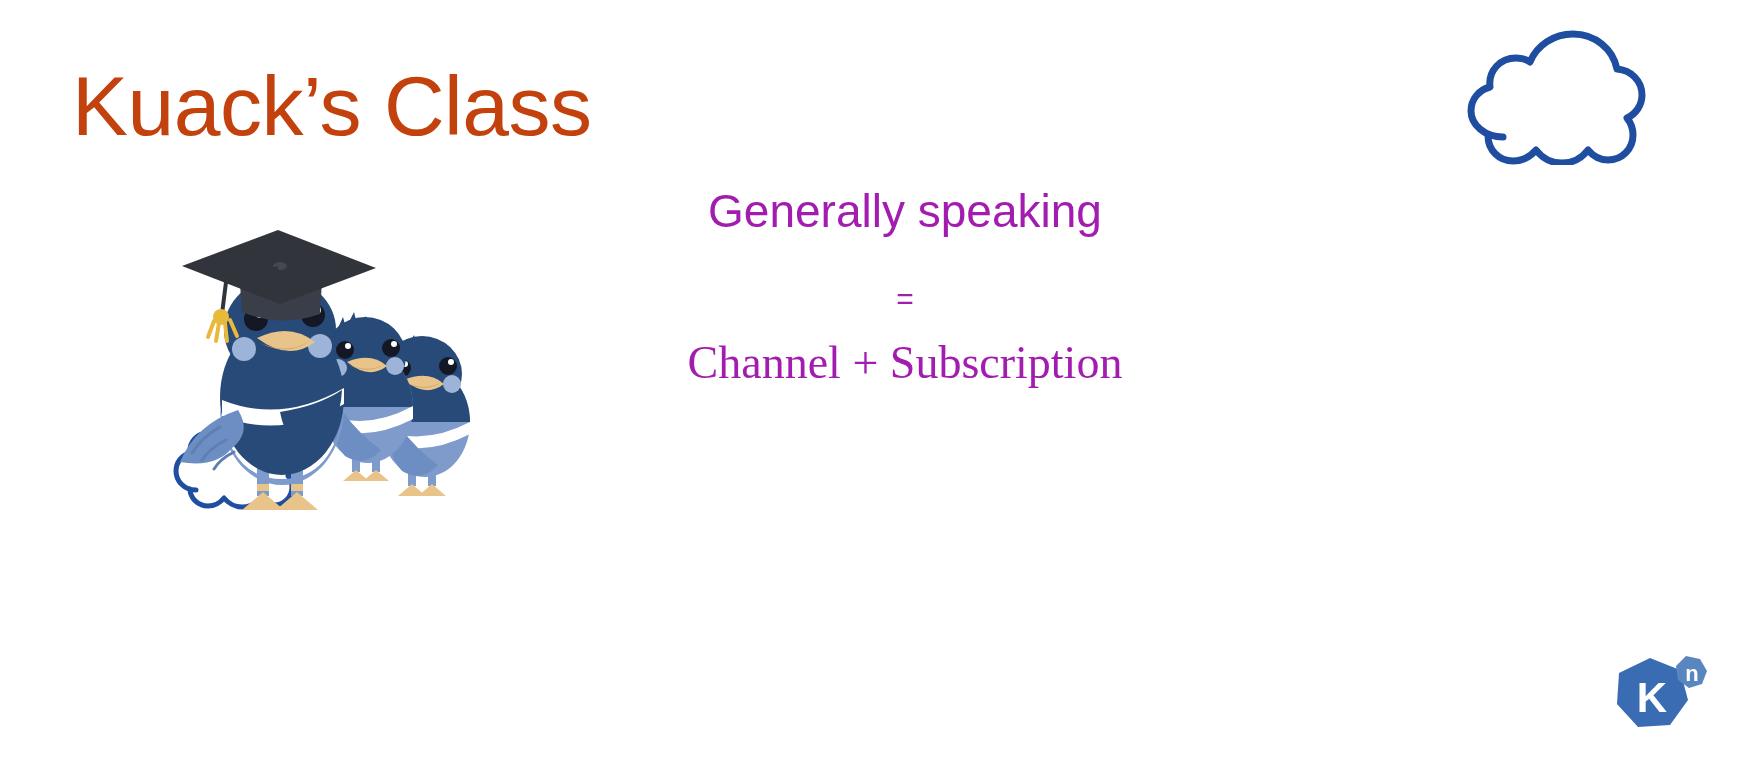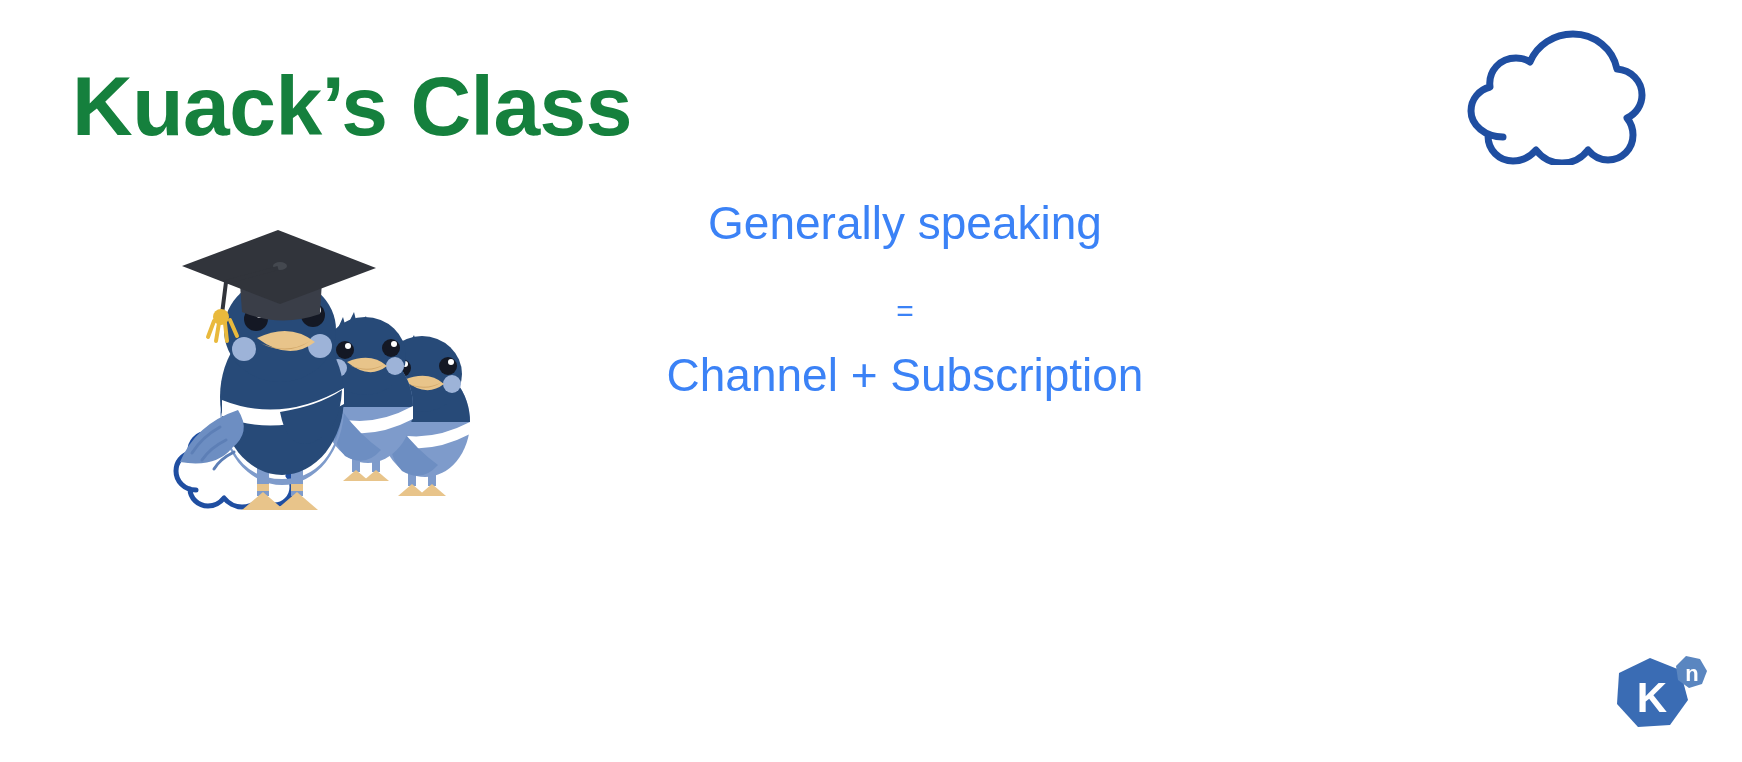--- a/index.html
+++ b/index.html
@@ -18,23 +18,23 @@
     overflow: hidden;
   }
 
   
   .slide-title {
     position: absolute;
     left: 72px;
     top: 62px;
     font-size: 84px;
     line-height: 1.05;
-    font-weight: 700;
+    font-weight: 400;
     letter-spacing: -0.5px;
-    color: #15803d;
+    color: #c2410c;
     white-space: nowrap;
   }
 
   
   .cloud-deco {
     position: absolute;
     left: 1455px;
     top: 25px;
     width: 200px;
     height: 140px;
@@ -46,40 +46,40 @@
     left: 160px;
     top: 222px;
     width: 350px;
     height: 300px;
   }
 
   
   .body-block {
     position: absolute;
     left: 520px;
-    top: 196px;
+    top: 184px;
     width: 770px;
     text-align: center;
-    color: #3b82f6;
+    color: #a21caf;
   }
   .body-line {
     font-size: 46px;
     line-height: 1.18;
     font-weight: 400;
     white-space: nowrap;
   }
   .line-generally { margin-bottom: 46px; }
   .line-equation  { margin-bottom: 16px; }
   .line-equals {
     font-size: 30px;
     line-height: 1;
     margin-bottom: 22px;
     font-weight: 400;
   }
-  .line-result { margin-bottom: 0; }
+  .line-result { margin-bottom: 0; font-family: Liberation Serif, serif; }
   .em-bold { font-weight: 700; }
 
   
   .knative-logo {
     position: absolute;
     left: 1608px;
     top: 648px;
     width: 110px;
     height: 100px;
   }

